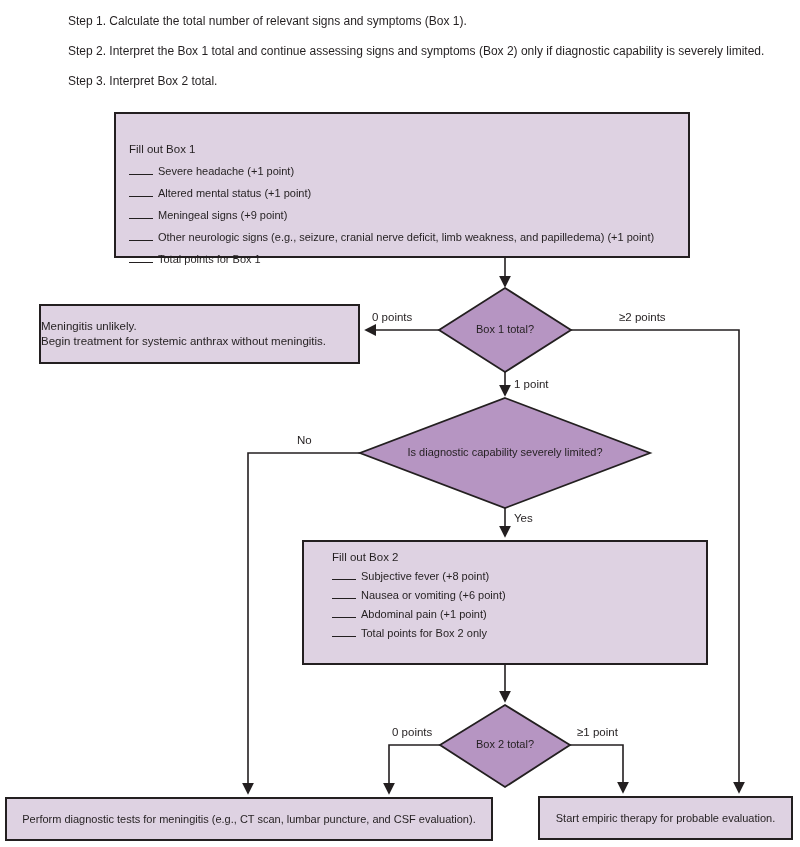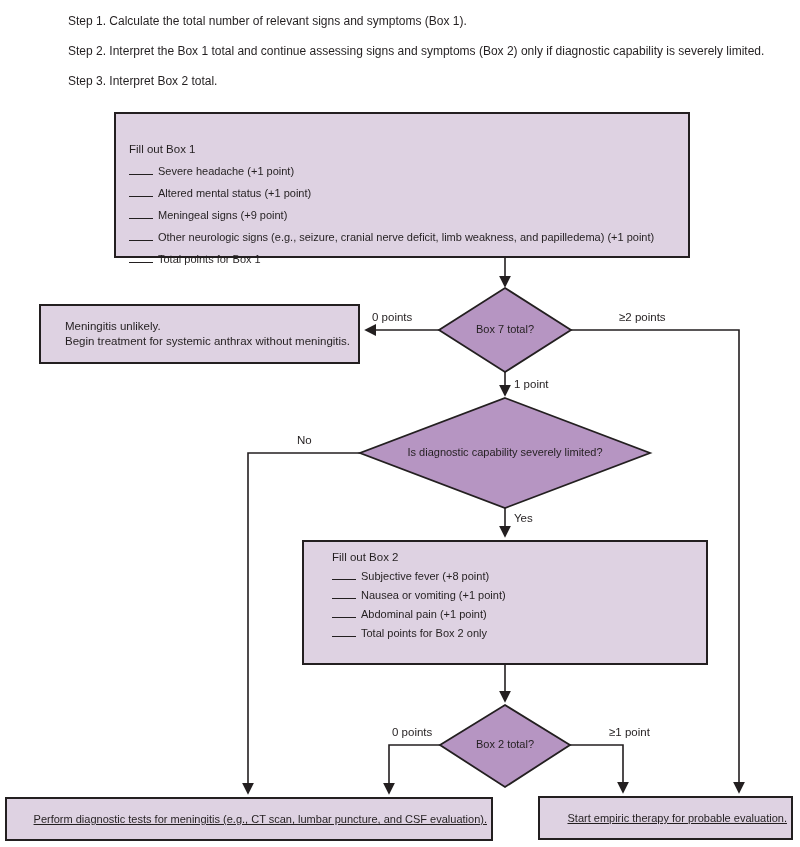--- a/index.html
+++ b/index.html
@@ -37,22 +37,22 @@
   .blank{
     display:inline-block;
     width:24px;height:9px;
     border-bottom:1.2px solid var(--line);
     margin-right:5px;flex:0 0 auto;
   }
   .outcome-box{
     display:flex;align-items:center;
     font-size:11px;
   }
-  .outcome-left-align{justify-content:flex-start;padding-left:24px;}
-  .outcome-center{justify-content:flex-end;text-align:center;padding:0 4px;white-space:nowrap;text-decoration:underline;}
+  .outcome-left-align{justify-content:flex-start;padding-left:0;}
+  .outcome-center{justify-content:center;text-align:center;padding:0 14px;white-space:nowrap;}
   .two-line div{font-size:11.5px;line-height:15px;white-space:nowrap;}
   .edge-label{position:absolute;font-size:11.5px;white-space:nowrap;}
   .diamond-label{
     position:absolute;font-size:11px;text-align:center;white-space:nowrap;
   }
 </style>
 </head>
 <body>
 
 <div class="canvas">
@@ -117,44 +117,44 @@
   </div>
 
   <div class="flow-box box2" style="left:302px;top:540px;width:406px;height:125px;padding:6px 0 0 28px;">
     <div class="box-title">Fill out Box 2</div>
     <div class="box-item">
       <span class="blank"></span>
       <span>Subjective fever (+8 point)</span>
     </div>
     <div class="box-item">
       <span class="blank"></span>
-      <span>Nausea or vomiting (+1 point)</span>
+      <span>Nausea or vomiting (+6 point)</span>
     </div>
     <div class="box-item">
       <span class="blank"></span>
       <span>Abdominal pain (+1 point)</span>
     </div>
     <div class="box-item">
       <span class="blank"></span>
       <span>Total points for Box 2 only</span>
     </div>
   </div>
 
   <div class="flow-box outcome-box outcome-center" style="left:5px;top:797px;width:488px;height:44px;">
     <span>Perform diagnostic tests for meningitis (e.g., CT scan, lumbar puncture, and CSF evaluation).</span>
   </div>
   <div class="flow-box outcome-box outcome-center" style="left:538px;top:796px;width:255px;height:44px;">
     <span>Start empiric therapy for probable evaluation.</span>
   </div>
 
-  <div class="diamond-label" style="left:439px;top:323px;width:132px;">Box 7 total?</div>
+  <div class="diamond-label" style="left:439px;top:323px;width:132px;">Box 1 total?</div>
   <div class="diamond-label" style="left:360px;top:446px;width:290px;">Is diagnostic capability severely limited?</div>
   <div class="diamond-label" style="left:440px;top:738px;width:130px;">Box 2 total?</div>
 
   <span class="edge-label" style="left:372px;top:311px;">0 points</span>
   <span class="edge-label" style="left:619px;top:311px;">≥2 points</span>
   <span class="edge-label" style="left:514px;top:378px;">1 point</span>
   <span class="edge-label" style="left:297px;top:434px;">No</span>
   <span class="edge-label" style="left:514px;top:512px;">Yes</span>
   <span class="edge-label" style="left:392px;top:726px;">0 points</span>
-  <span class="edge-label" style="left:577px;top:726px;margin-left:32px;">≥1 point</span>
+  <span class="edge-label" style="left:577px;top:726px;">≥1 point</span>
 
 </div>
 
 </body></html>

